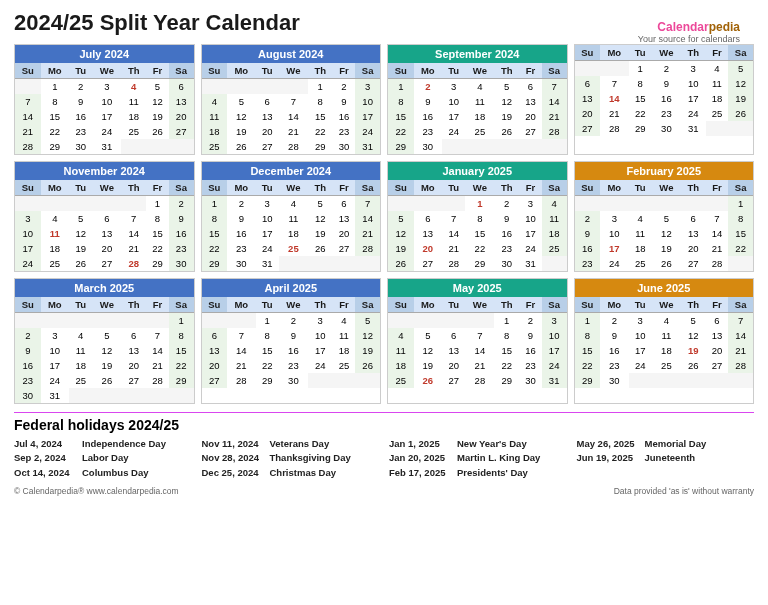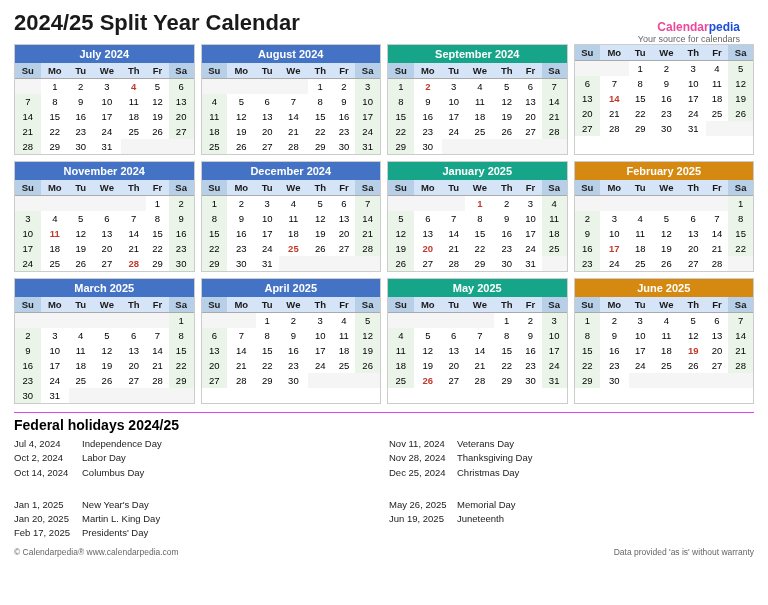--- a/index.html
+++ b/index.html
@@ -20,21 +20,21 @@
     }
     .brand {
       position: absolute;
       top: 10px;
       right: 14px;
       text-align: right;
       font-size: 10px;
       color: #555;
     }
     .brand span.cal { color: #ec4899; font-weight: bold; font-size: 12px; }
-    .brand span.pedia { color: #1d4ed8; font-weight: bold; font-size: 12px; margin-top: 32px; }
+    .brand span.pedia { color: #a16207; font-weight: bold; font-size: 12px; margin-top: 32px; }
     .brand div { font-size: 9px; color: #666; }
 
     .calendars-grid {
       display: grid;
       grid-template-columns: repeat(4, 1fr);
       gap: 6px;
       margin-bottom: 8px;
     }
 
     .cal-month {
@@ -81,22 +81,23 @@
       border-top: 1px solid #d946ef;
       padding-top: 4px;
     }
     .holidays-title {
       font-size: 14px;
       font-weight: bold;
       margin-bottom: 4px;
     }
     .holidays-grid {
       display: grid;
-      grid-template-columns: repeat(2, 1fr);
-      gap: 18px 10px;
+      grid-template-columns: repeat(4, 1fr);
+      gap: 12px 10px;
+      font-weight: bold;
     }
     .holiday-item {
       font-size: 9.5px;
       color: #222;
       line-height: 1.5;
     }
     .holiday-date { display: inline-block; width: 68px; }
     .holiday-name { }
 
     .footer {
@@ -885,21 +886,21 @@
           </tbody>
         </table>
       </div>
     </div>
 
   <div class="holidays-section">
     <div class="holidays-title">Federal holidays 2024/25</div>
     <div class="holidays-grid" id="holidays-grid">
         <div>
           <div class="holiday-item"><span class="holiday-date">Jul 4, 2024</span><span class="holiday-name">Independence Day</span></div>
-          <div class="holiday-item"><span class="holiday-date">Oct 2, 2024</span><span class="holiday-name">Labor Day</span></div>
+          <div class="holiday-item"><span class="holiday-date">Sep 2, 2024</span><span class="holiday-name">Labor Day</span></div>
           <div class="holiday-item"><span class="holiday-date">Oct 14, 2024</span><span class="holiday-name">Columbus Day</span></div>
         </div>
         <div>
           <div class="holiday-item"><span class="holiday-date">Nov 11, 2024</span><span class="holiday-name">Veterans Day</span></div>
           <div class="holiday-item"><span class="holiday-date">Nov 28, 2024</span><span class="holiday-name">Thanksgiving Day</span></div>
           <div class="holiday-item"><span class="holiday-date">Dec 25, 2024</span><span class="holiday-name">Christmas Day</span></div>
         </div>
         <div>
           <div class="holiday-item"><span class="holiday-date">Jan 1, 2025</span><span class="holiday-name">New Year's Day</span></div>
           <div class="holiday-item"><span class="holiday-date">Jan 20, 2025</span><span class="holiday-name">Martin L. King Day</span></div>

